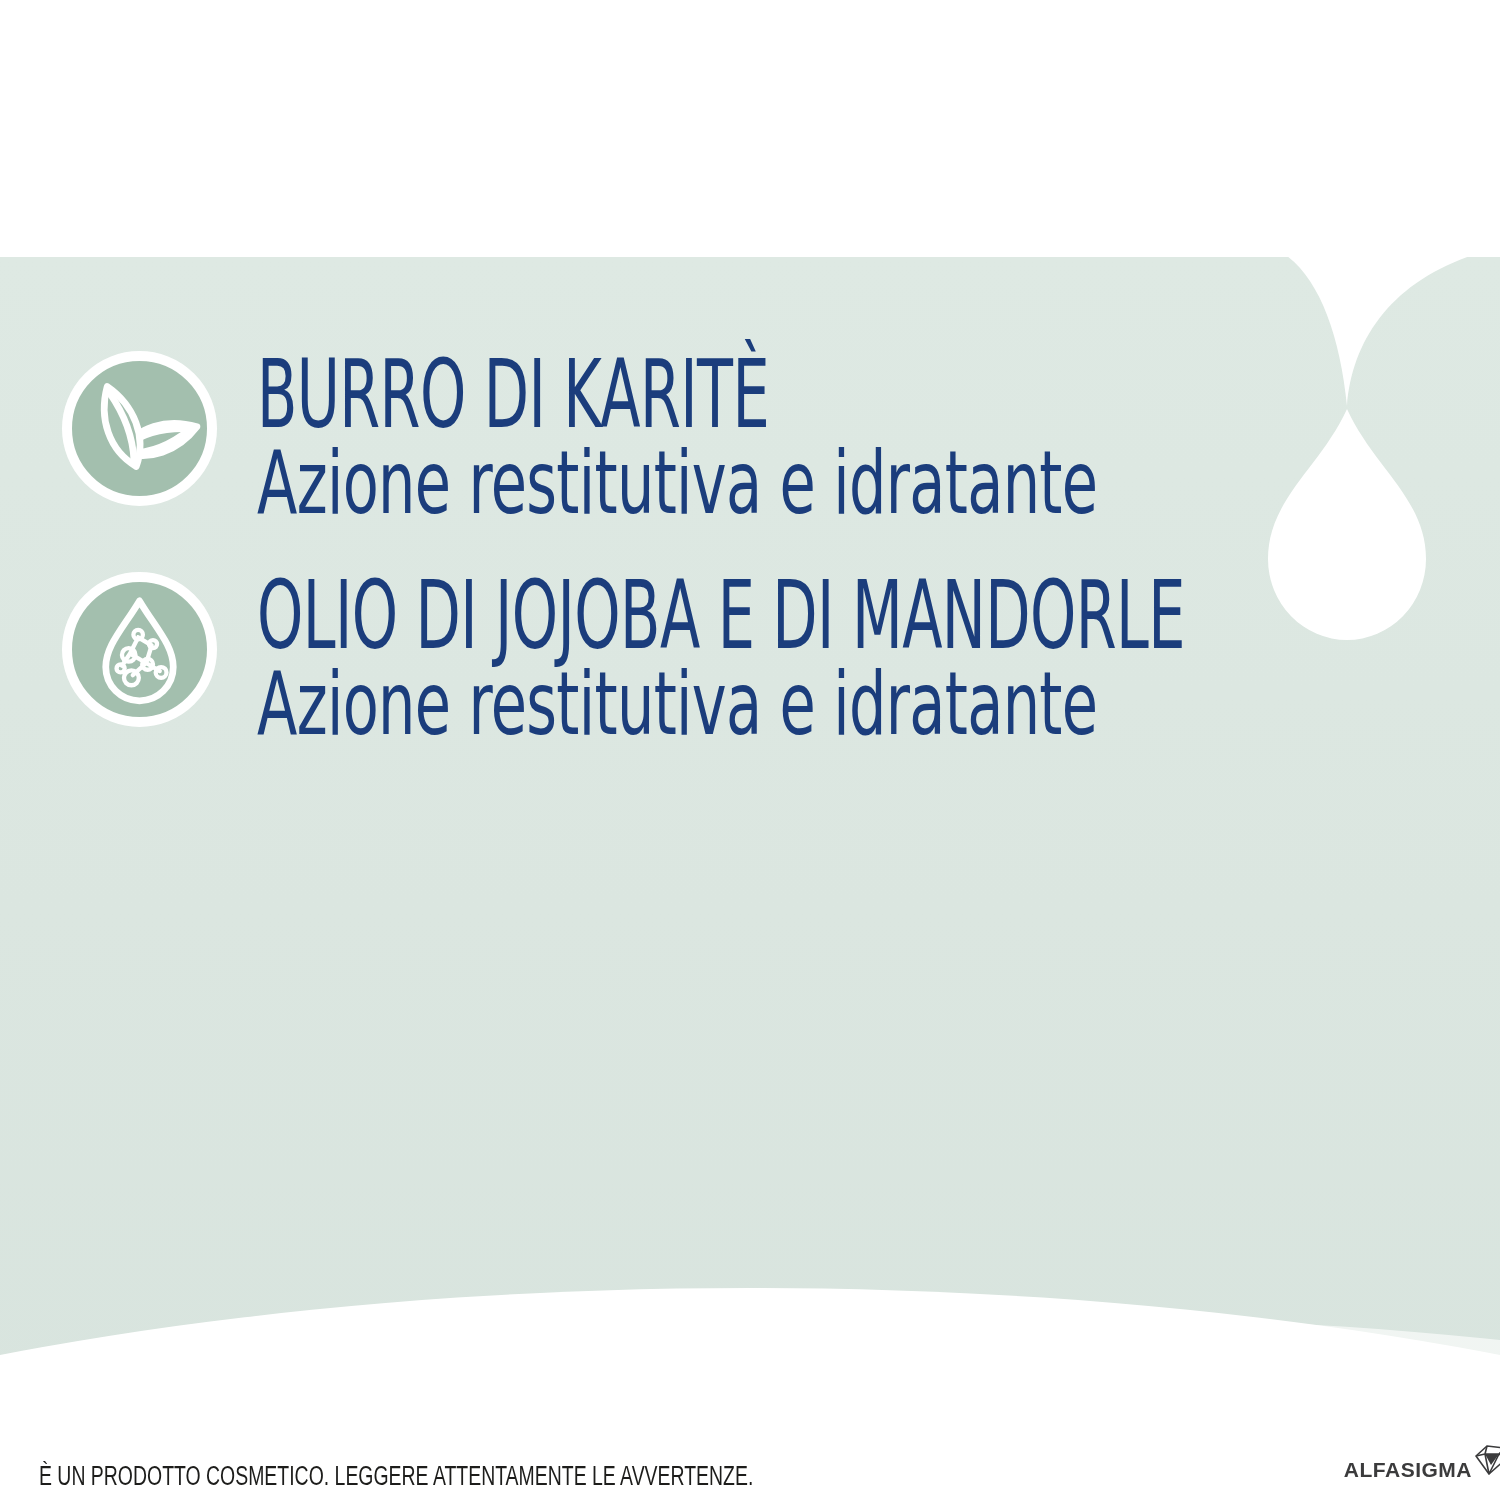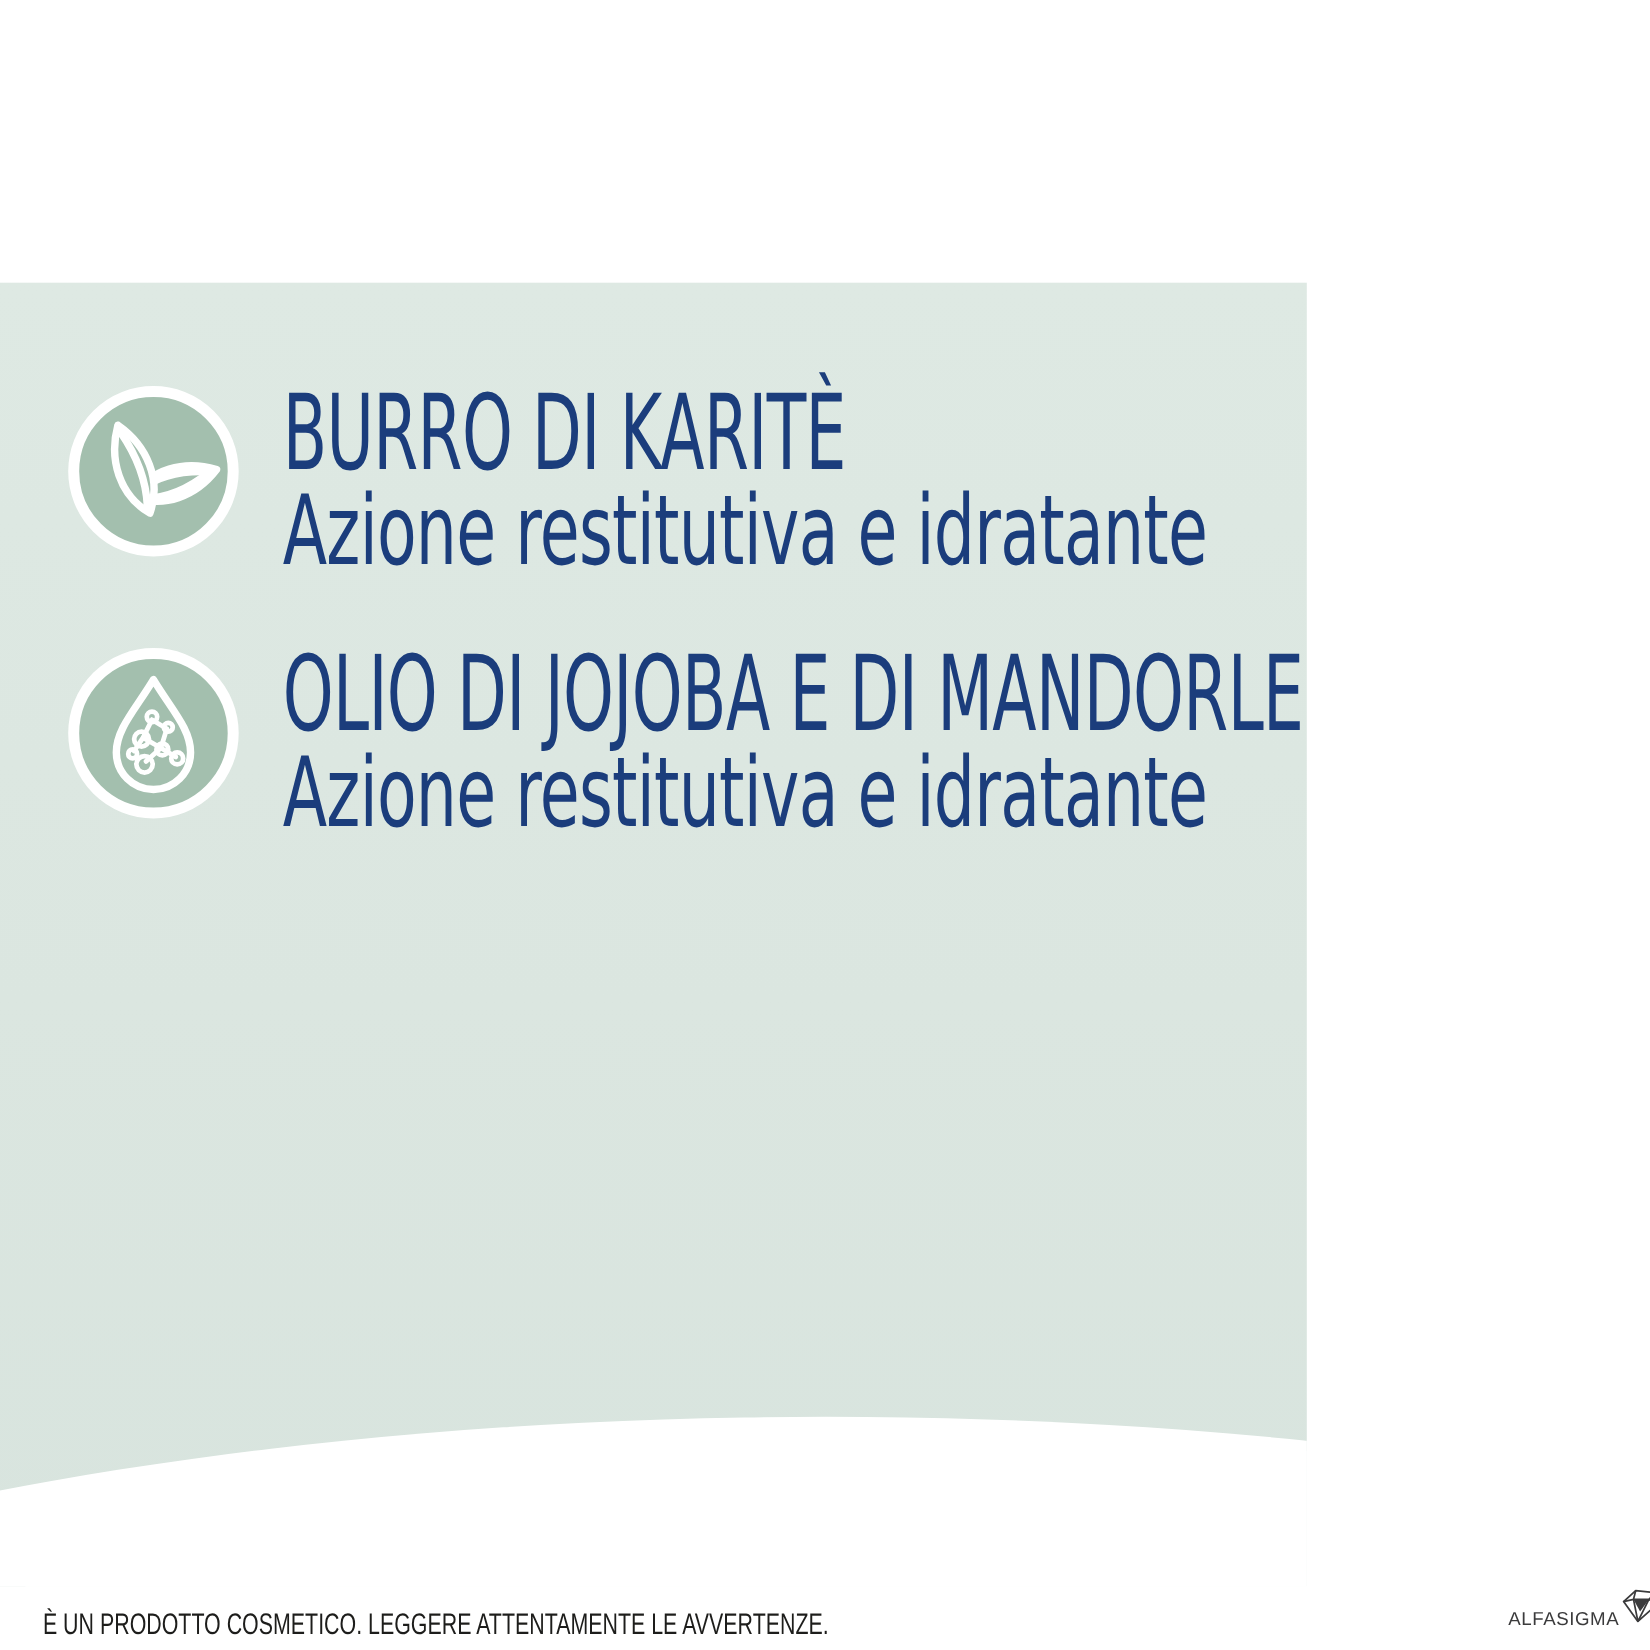--- a/index.html
+++ b/index.html
@@ -1,20 +1,20 @@
 <!DOCTYPE html>
 <html><head>
 <meta charset="utf-8">
 <style>
   html,body{margin:0;padding:0;width:1500px;height:1500px;background:#ffffff;overflow:hidden;
             font-family:"DejaVu Sans",sans-serif;}
   .stage{position:relative;width:1500px;height:1500px;background:#ffffff;overflow:hidden;}
 
   
-  .panel{position:absolute;left:0;top:257px;width:1188px;height:1185px;overflow:hidden;
+  .panel{position:absolute;left:0;top:257px;width:1500px;height:1185px;overflow:hidden;
          background:linear-gradient(180deg,#dee9e3 0%,#dbe6e0 55%,#d8e4de 100%);}
 
   
   .hill{position:absolute;border-radius:50%;}
   .hill-soft{left:-450px;top:1060px;width:3000px;height:1000px;background:rgba(255,255,255,0.62);}
   .hill-main{left:-750px;top:1031px;width:3000px;height:1000px;background:#ffffff;}
 
   
   .drip{position:absolute;left:1240px;top:-1px;width:260px;height:410px;}
 
@@ -30,21 +30,21 @@
         white-space:nowrap;display:inline-block;transform:scaleX(0.67);transform-origin:left top;
         letter-spacing:-1px;}
 
   
   .footer{position:absolute;left:0;top:1442px;width:1500px;height:58px;background:#ffffff;margin-left:23px;}
   .disclaimer{position:absolute;left:16px;top:20px;color:#1d1d1b;font-size:27px;line-height:1.1;
               font-family:"Liberation Sans",sans-serif;white-space:nowrap;display:inline-block;
               transform:scaleX(0.72);transform-origin:left top;}
   .brand{position:absolute;right:14px;top:2px;display:flex;align-items:flex-end;color:#3b3b3c;
          font-family:"Liberation Sans",sans-serif;}
-  .brand-text{font-size:17px;font-weight:400;letter-spacing:0.5px;line-height:1;margin-bottom:10px;}
+  .brand-text{font-size:21px;font-weight:700;letter-spacing:0.5px;line-height:1;margin-bottom:10px;}
   .brand-gem{width:36px;height:32px;margin-left:1px;margin-bottom:14px;}
 </style>
 </head>
 <body>
 
 <div class="stage">
 
   <div class="panel">
 
     <svg class="drip" viewBox="0 0 260 410" aria-hidden="true">
@@ -65,21 +65,21 @@
               <path d="M0,-32 C14,-12 15,13 0,31 C-15,13 -14,-12 0,-32 Z" fill="#a3bfae"></path>
               <path d="M0,-27 C5,-8 5,10 0,26" fill="none"></path>
             </g>
           </g>
         </svg>
       </div>
       <div class="title">BURRO DI KARITÈ</div>
       <div class="desc">Azione restitutiva e idratante</div>
     </div>
 
-    <div class="row" style="top:332px">
+    <div class="row" style="top:315px">
       <div class="ring">
         <svg viewBox="0 0 100 100" aria-hidden="true">
           <g stroke="#ffffff" fill="none" stroke-linecap="round" stroke-linejoin="round">
             <path stroke-width="5" d="M50,14 C38,34 25,47 25,63 A25,25 0 0 0 75,63 C75,47 62,34 50,14 Z"></path>
             <g stroke-width="3.2">
               <path d="M49,41 L43,53 M49,41 L59,47 M43,53 L55,60 M59,47 L55,60 M43,53 L37,62 M55,60 L45,69 M55,60 L65,66"></path>
               <circle cx="49" cy="39" r="3.5"></circle>
               <circle cx="60" cy="46" r="3"></circle>
               <circle cx="42" cy="54" r="5"></circle>
               <circle cx="56" cy="61" r="4"></circle>

